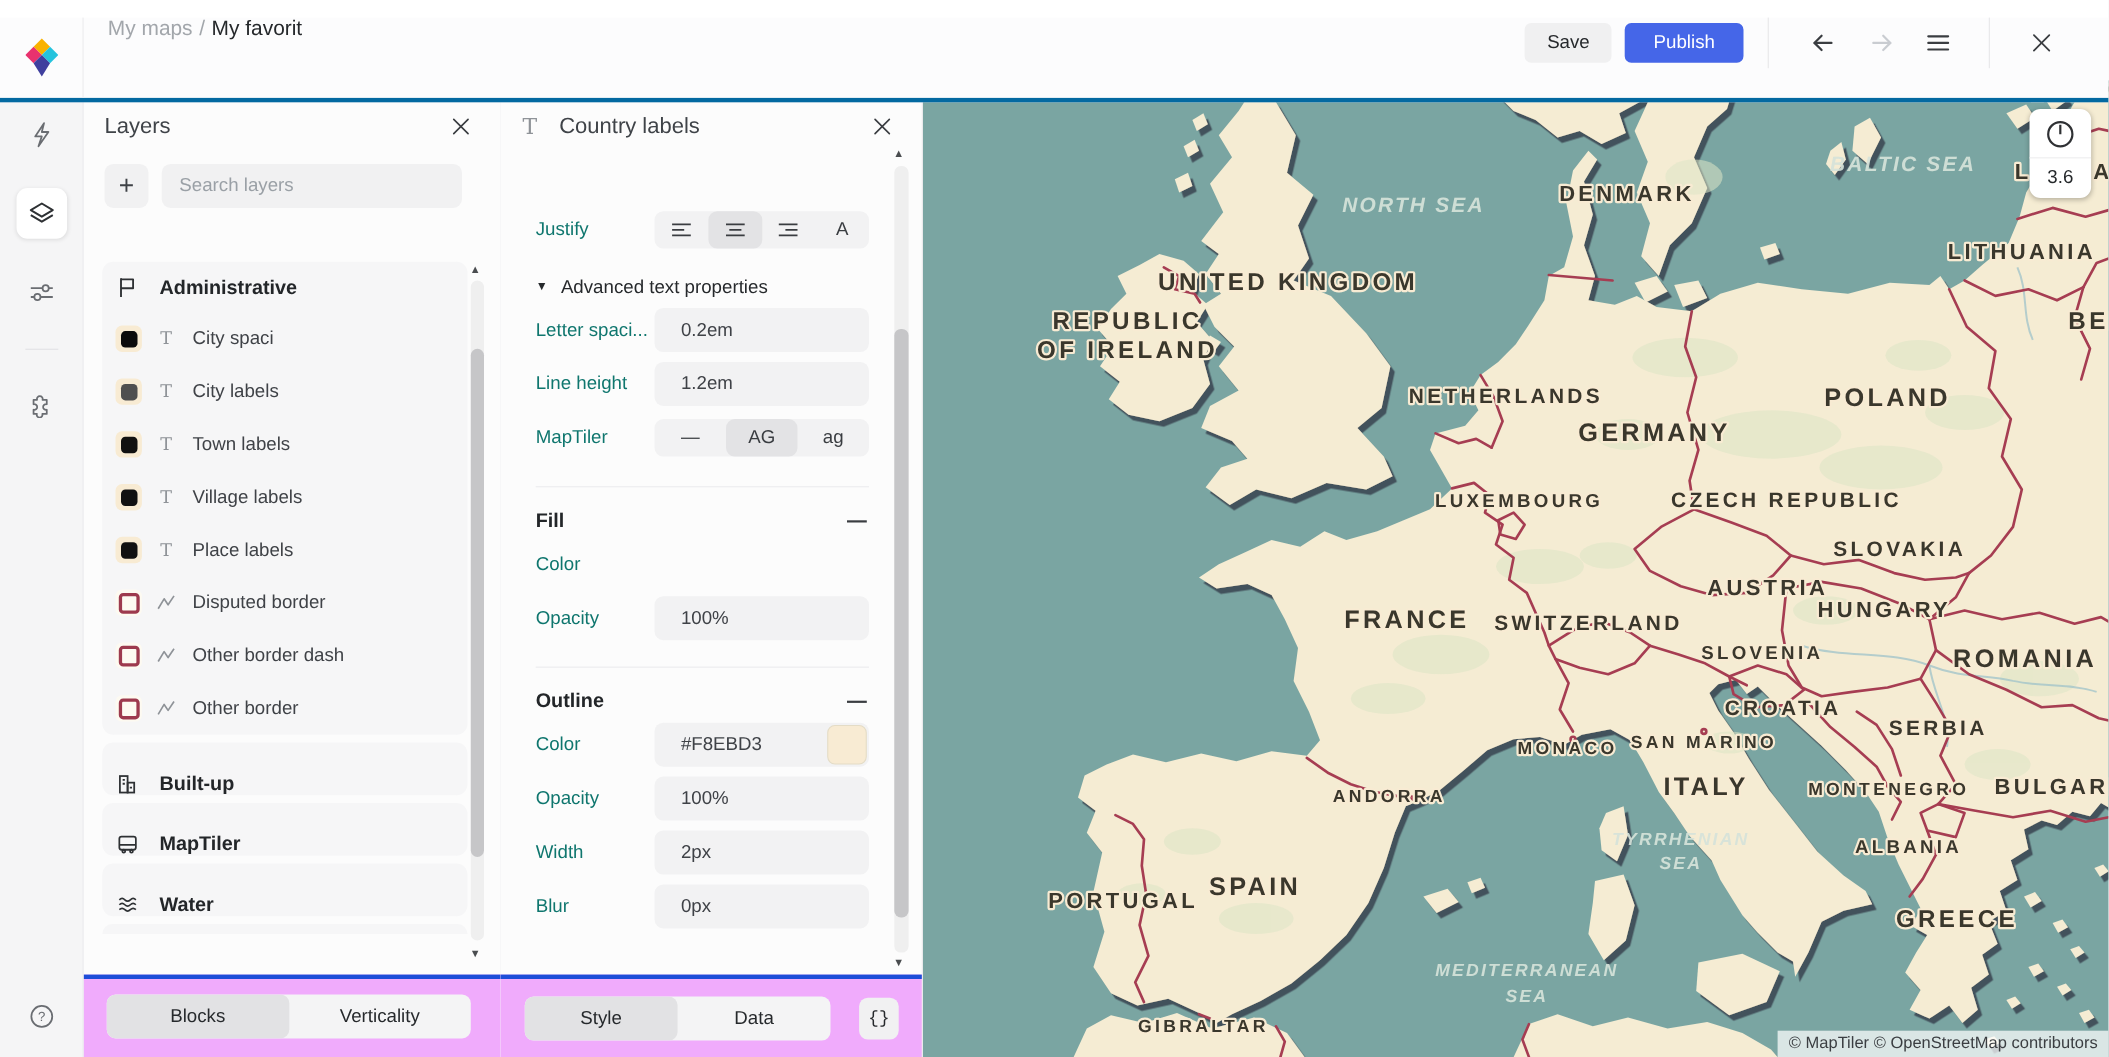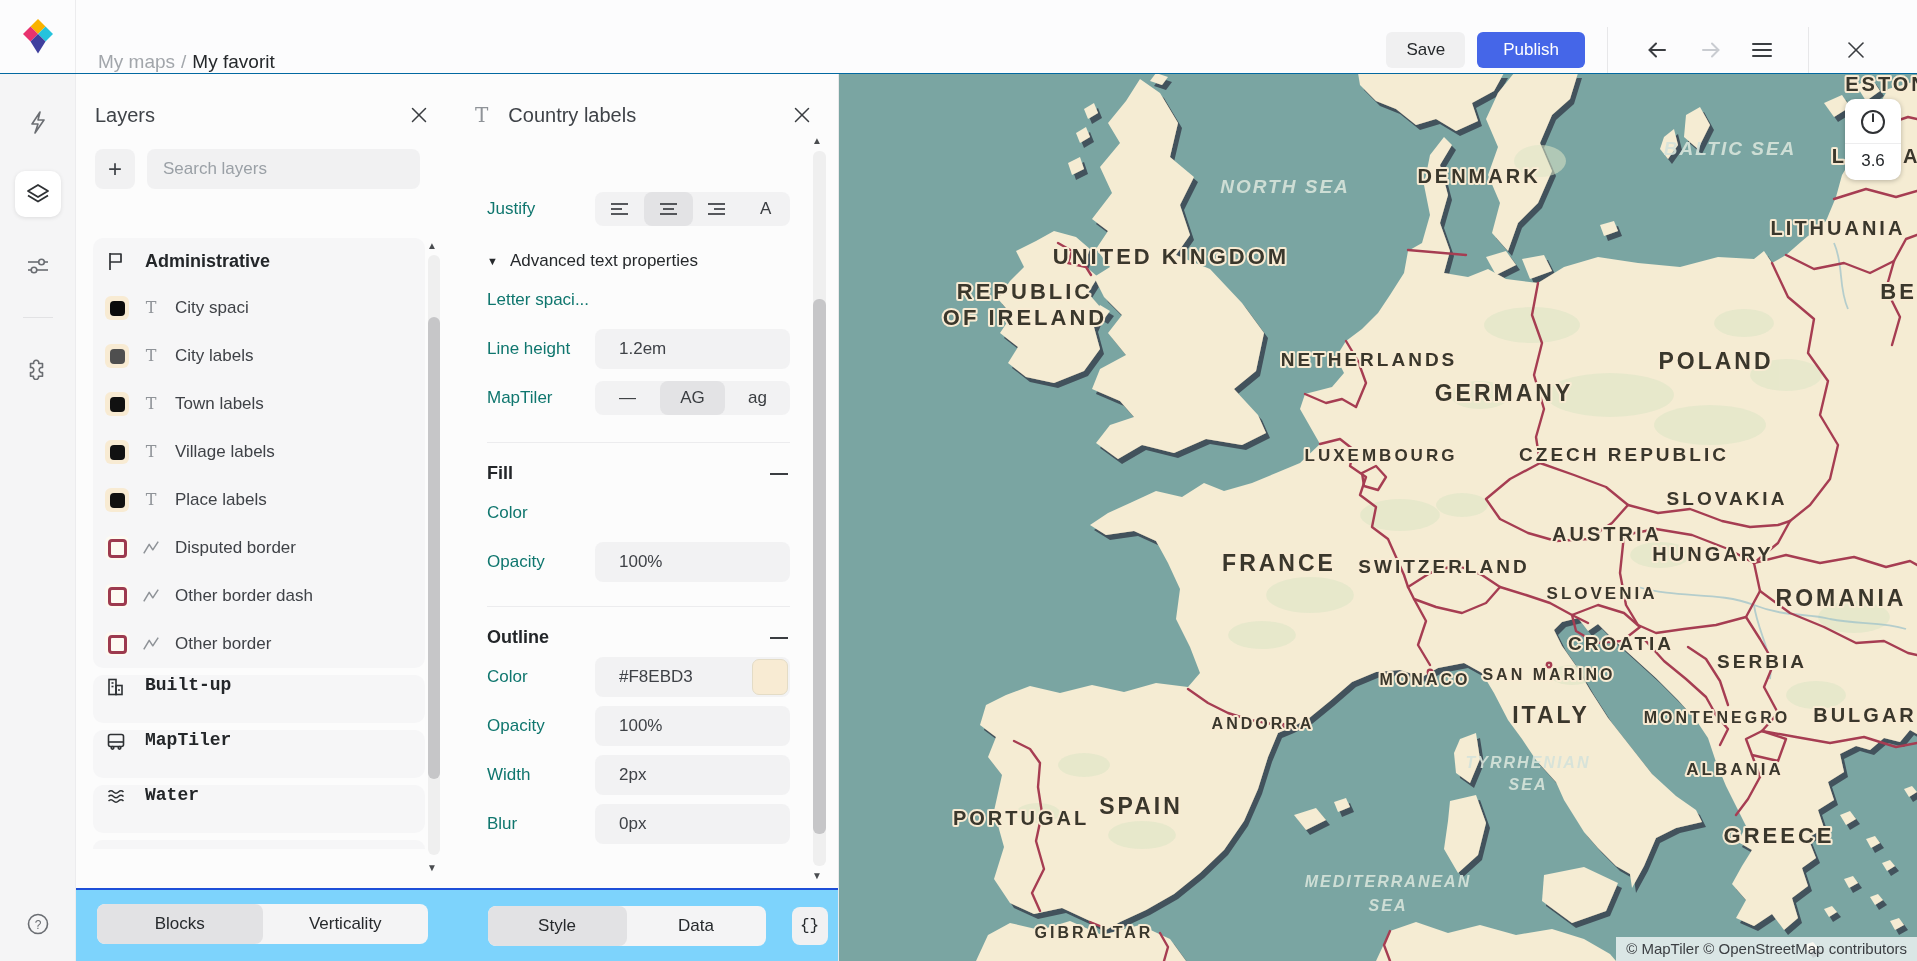--- a/index.html
+++ b/index.html
@@ -1,20 +1,20 @@
 <!DOCTYPE html>
 <html style="--publish-blue: #4566e8; --sea: #7aa5a2; --land: #f5ecd3; --coast-shadow: #3f4d59; --border-red: #a63d52; --halo: #f8ebd3; --swatch-cream: #f8ebd3;"><head>
 <meta charset="utf-8">
 <style>
   html,body{margin:0;padding:0;background:#fff;}
   .app{position:relative;width:1917px;height:961px;overflow:hidden;background:#fff;
        font-family:"Liberation Sans",sans-serif;color:#26292c;}
   
-  .topbar{position:absolute;top:0;left:0;right:0;height:73px;background:#fcfcfd;
-          border-bottom:1px solid #0369a1;display:flex;align-items:flex-end;z-index:30;}
+  .topbar{position:absolute;top:16px;left:0;right:0;height:73px;background:#fcfcfd;
+          border-bottom:4px solid #0369a1;display:flex;align-items:flex-start;z-index:30;}
   .logo-cell{width:75px;height:100%;display:flex;align-items:center;justify-content:center;
              border-right:1px solid #ececee;}
   .breadcrumb{margin-left:22px;font-size:19px;white-space:nowrap;}
   .crumb-root,.crumb-sep{color:#a2a6ab;}
   .crumb-sep{margin:0 6px;}
   .crumb-cur{color:#25282b;}
   .topbar-right{margin-left:auto;display:flex;align-items:center;padding-right:36px;}
   .btn{height:36px;border:none;border-radius:6px;font-size:17px;font-family:inherit;cursor:pointer;}
   .btn.save{background:#f0f0f1;color:#26292c;padding:0 20px;margin-right:12px;}
   .btn.publish{background:var(--publish-blue,#4566e8);color:#fff;padding:0 26px;}
@@ -37,38 +37,38 @@
   
   .layers-panel{left:75px;width:380px;}
   .layers-toolbar{display:flex;gap:12px;margin:22px 35px 0 20px;}
   .plus-btn{width:40px;height:40px;border:none;border-radius:8px;background:#f1f1f2;color:#3f4247;
             font-size:24px;line-height:40px;cursor:pointer;padding:0;}
   .search-field{flex:1;height:40px;border:none;border-radius:8px;background:#f1f1f2;
                 font-family:inherit;font-size:17px;color:#3f4247;padding:0 16px;}
   .search-field::placeholder{color:#9aa0a6;}
   .layer-list{position:absolute;top:159px;bottom:72px;left:0;right:0;overflow:hidden;padding:6px 0 0 0;}
   .layer-card{background:#f6f6f7;border-radius:10px;margin:0 30px 7px 18px;}
-  .layer-card.grp{height:48px;display:flex;align-items:flex-start;padding:0 12px;font-family:Liberation Mono, monospace;}
+  .layer-card.grp{height:48px;display:flex;align-items:flex-end;padding:0 12px;}
   .grp-label{font-weight:bold;font-size:18px;color:#232629;margin-left:18px;}
   .admin-head{height:46px;display:flex;align-items:center;padding:0 12px;}
   .layer-row{height:48px;display:flex;align-items:center;padding:0 12px;cursor:pointer;}
   .swatch{width:24px;height:24px;border-radius:6px;display:flex;align-items:center;justify-content:center;flex:none;}
   .swatch .inner{width:15px;height:15px;border-radius:4px;}
   .swatch .ring{width:13px;height:13px;border-radius:4px;border:3px solid #9d3a4e;background:transparent;}
   .layer-type{width:26px;margin-left:9px;display:flex;justify-content:center;flex:none;}
   .ticon{font-family:"DejaVu Serif","Liberation Serif",serif;font-size:16px;color:#8f9398;line-height:1;}
   .layer-label{font-size:17px;color:#3f4247;margin-left:11px;}
   .sliver{height:9px;background:#f6f6f7;border-radius:10px 10px 0 0;margin:0 30px 0 18px;}
   
   .sbar{position:absolute;background:#efefef;border-radius:6px;}
   .sthumb{position:absolute;background:#c6c6c8;border-radius:6px;}
   .sarrow{position:absolute;font-size:10px;color:#4a4d50;line-height:1;}
   
-  .panel-foot{position:absolute;bottom:0;left:0;right:0;height:71px;border-top:2px solid #1d4ed8;
-              background:#7dd3fc;display:flex;align-items:center;justify-content:center;}
+  .panel-foot{position:absolute;bottom:0;left:0;right:0;height:71px;border-top:4px solid #1d4ed8;
+              background:#f0abfc;display:flex;align-items:center;}
   .segtabs{display:flex;height:40px;border-radius:8px;overflow:hidden;background:#f4f4f5;}
   .segtabs .seg{flex:1;display:flex;align-items:center;justify-content:center;font-size:17px;
                 color:#26292c;cursor:pointer;}
   .segtabs .seg.sel{background:#e2e2e4;border-radius:8px;}
   .layers-foot .segtabs{margin:0 27px 4px 22px;flex:1;}
   
   .style-panel{left:455px;width:383px;}
   .sp-title-icon{margin-right:20px;}
   .sp-content{position:absolute;top:116px;bottom:72px;left:0;right:0;overflow:hidden;}
   .row{display:flex;align-items:center;padding:0 48px 0 32px;margin-top:9px;height:40px;}
@@ -377,20 +377,21 @@
         </div>
       </div>
 
       <div class="adv-row">
         <span class="adv-tri">▼</span>
         <span>Advanced text properties</span>
       </div>
 
       <div class="row">
         <span class="rlabel">Letter spaci...</span>
+        <div class="ctl"><input class="field" value="0.2em" style=""></div>
       </div>
 
       <div class="row">
         <span class="rlabel">Line height</span>
         <div class="ctl"><input class="field" value="1.2em" style=""></div>
       </div>
 
       <div class="row">
         <span class="rlabel">MapTiler</span>
         <div class="ctl seg-ic">

